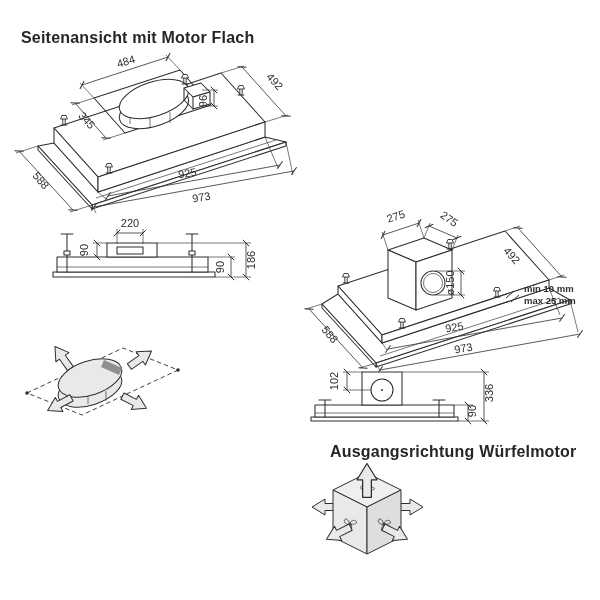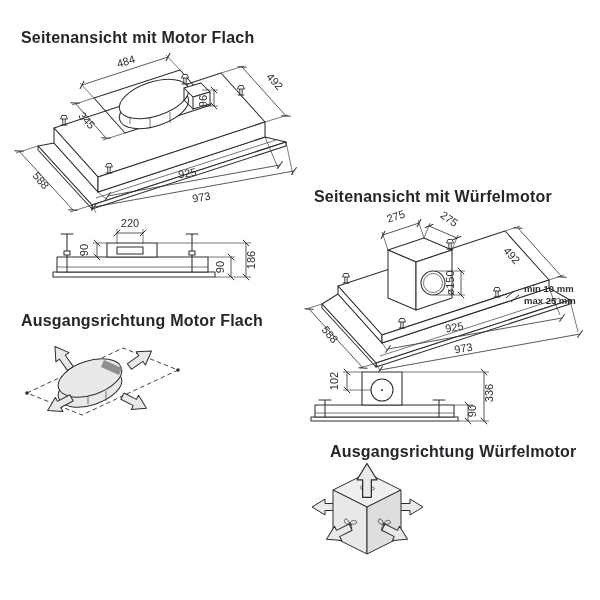--- a/index.html
+++ b/index.html
@@ -19,22 +19,20 @@
   .tk {stroke:#2e2e30;stroke-width:1;fill:none;}
   .dsh{stroke:#2e2e30;stroke-width:.9;fill:none;stroke-dasharray:4.5 3;}
   .ink{fill:#2e2e30;}
 </style>
 </head>
 <body>
 
 <div class="canvas">
 
   <div class="ttl" style="left:21px;top:29px">Seitenansicht mit Motor Flach</div>
-  <div class="ttl" style="left:21px;top:312px">Ausgangsrichtung Motor Flach</div>
-  <div class="ttl" style="left:314px;top:188px">Seitenansicht mit Würfelmotor</div>
   <div class="ttl" style="left:330px;top:443px">Ausgangsrichtung Würfelmotor</div>
 
   <svg style="left:4px;top:46px" width="302" height="184" viewBox="0 0 302 184">
     <defs>
       <path id="tick" class="tk" d="M-3.2,3.2 L3.2,-3.2"></path>
       <path id="barrow" d="M-13,-3.5 L1,-3.5 L1,-8 L14,0 L1,8 L1,3.5 L-13,3.5 Z"></path>
       <g id="clip">
         <path class="s" style="stroke-width:.9" d="M-3,0 H3 M-1.2,0 V-6 M1.2,0 V-6"></path>
         <path class="fw" style="stroke-width:.9" d="M-3.5,-6 H3.5 L2,-9.5 H-2 Z"></path>
       </g>

